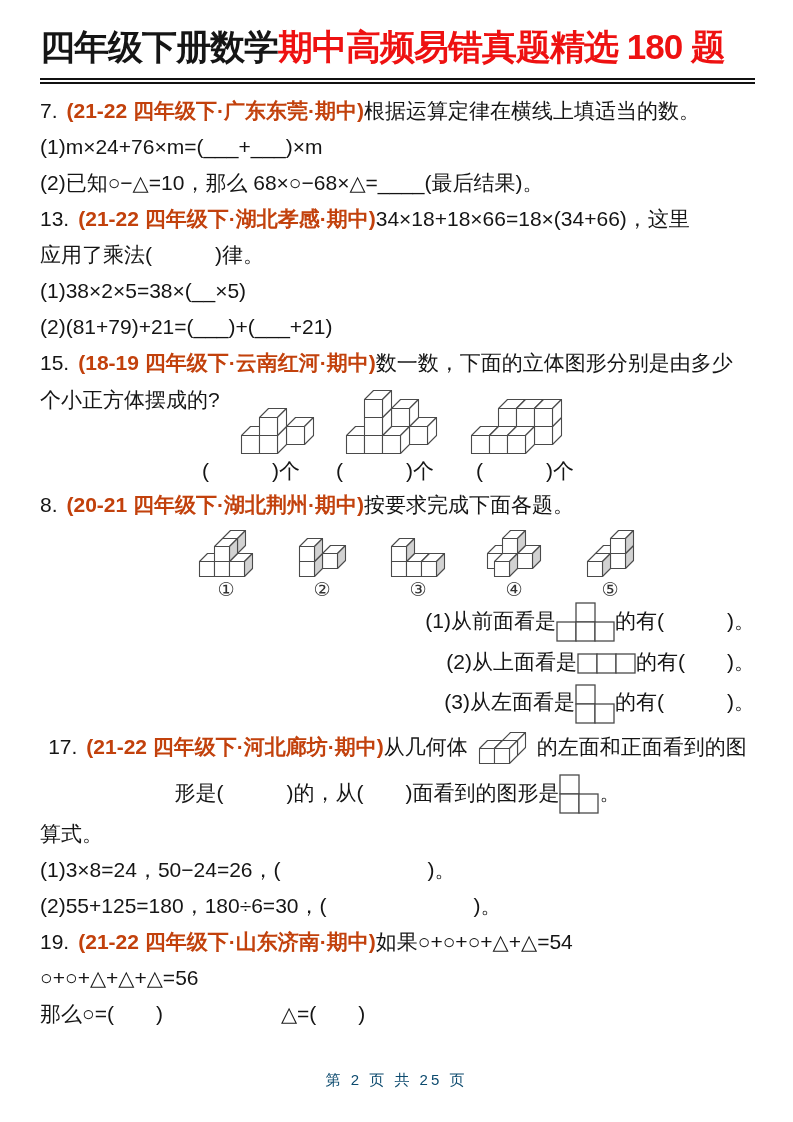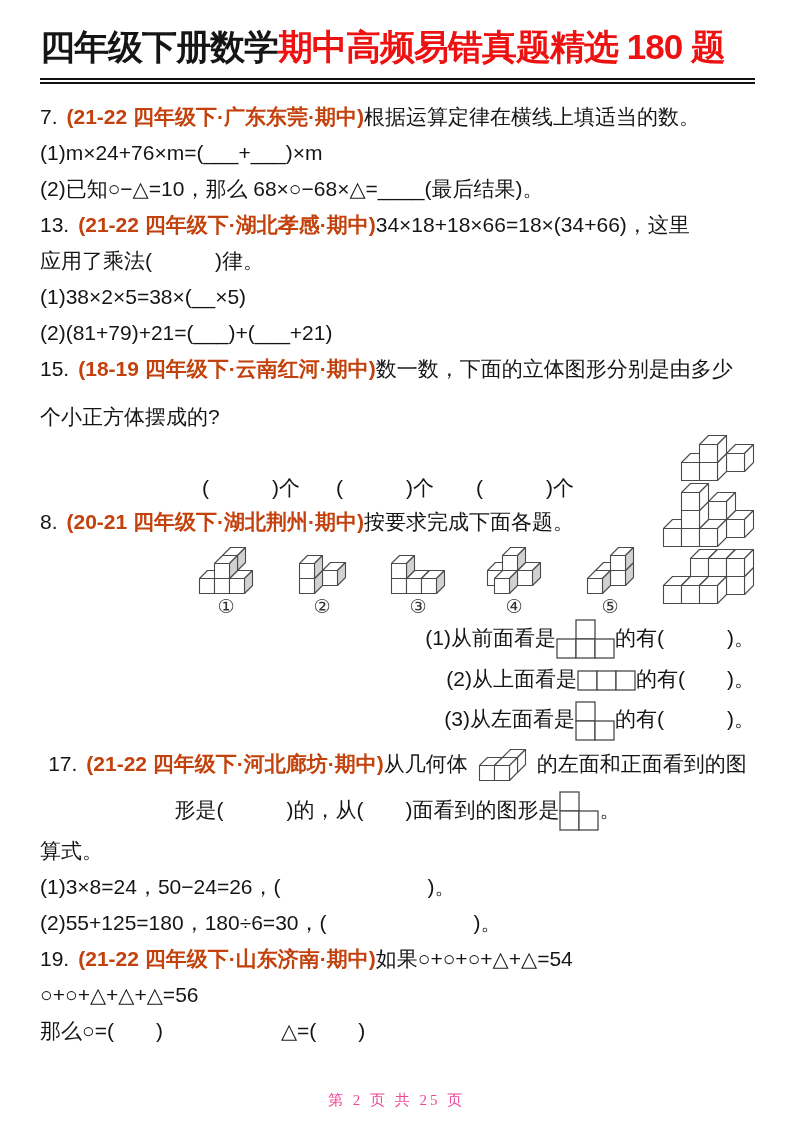--- a/index.html
+++ b/index.html
@@ -4,49 +4,49 @@
 <style>
   html,body{margin:0;padding:0;background:#ffffff;}
   .page{
     position:relative;width:793px;height:1122px;overflow:hidden;
     box-sizing:border-box;padding:24px 38px 0 40px;
     font-family:"Liberation Sans","DejaVu Sans",sans-serif;
     color:#151515;font-size:21px;background:#ffffff;
   }
   .title{
     font-size:35px;font-weight:bold;letter-spacing:-1px;white-space:nowrap;
-    padding-bottom:7px;border-bottom:6px double #111;margin-bottom:15px;
+    padding-bottom:7px;border-bottom:6px double #111;margin-bottom:9px;
   }
   .title .red{color:#ee1111;}
   .line{margin:0;line-height:36px;white-space:nowrap;}
   .tall{line-height:46px;text-align:center;}
   .sub{line-height:40px;text-align:right;}
   .num{margin-right:9px;}
   .src{color:#c2410c;font-weight:bold;}
   .fig{display:inline-block;line-height:0;}
   .mid{vertical-align:middle;}
   .sp{margin:0 10px;}
-  .q15row{display:flex;align-items:flex-end;height:72px;margin-top:13px;flex-direction:column;}
+  .q15row{display:flex;align-items:flex-end;height:72px;margin-top:2px;}
   .q15row .t{align-self:flex-start;line-height:34px;}
   .q15row .f1{margin-left:20px;}
   .q15row .f2{margin-left:30px;}
   .q15row .f3{margin-left:32px;}
   .q15counts{display:flex;line-height:32px;height:32px;}
   .q15counts .c1{margin-left:162px;}
   .q15counts .c2{margin-left:36px;}
   .q15counts .c3{margin-left:42px;}
   .q16figs{display:flex;margin-left:138px;height:78px;}
   .q16cell{width:96px;display:flex;flex-direction:column;align-items:center;justify-content:flex-end;}
   .q16cell .fw{height:54px;display:flex;align-items:flex-end;}
   .q16cell .lbl{font-size:19px;line-height:23px;color:#333;}
   .gap{display:inline-block;width:118px;}
   .footer{
-    position:absolute;left:0;bottom:12px;width:100%;text-align:center;
-    font-family:Liberation Serif, serif;
-    font-size:15px;color:#ec4899;letter-spacing:3px;
+    position:absolute;left:0;bottom:32px;width:100%;text-align:center;
+    font-family:Liberation Sans, sans-serif;
+    font-size:15px;color:#0c4a6e;letter-spacing:3px;
   }
 </style>
 </head>
 <body>
 
 <div class="page">
 
   <div class="title"><span>四年级下册数学</span><span class="red">期中高频易错真题精选 180 题</span></div>
 
   <p class="line"><span class="num">7.</span><span class="src">(21-22 四年级下·广东东莞·期中)</span><span>根据运算定律在横线上填适当的数。</span></p>

